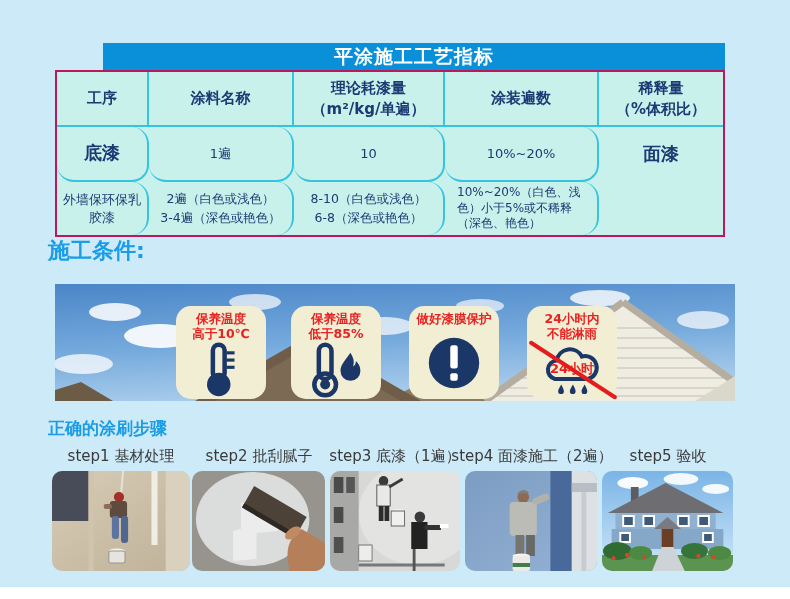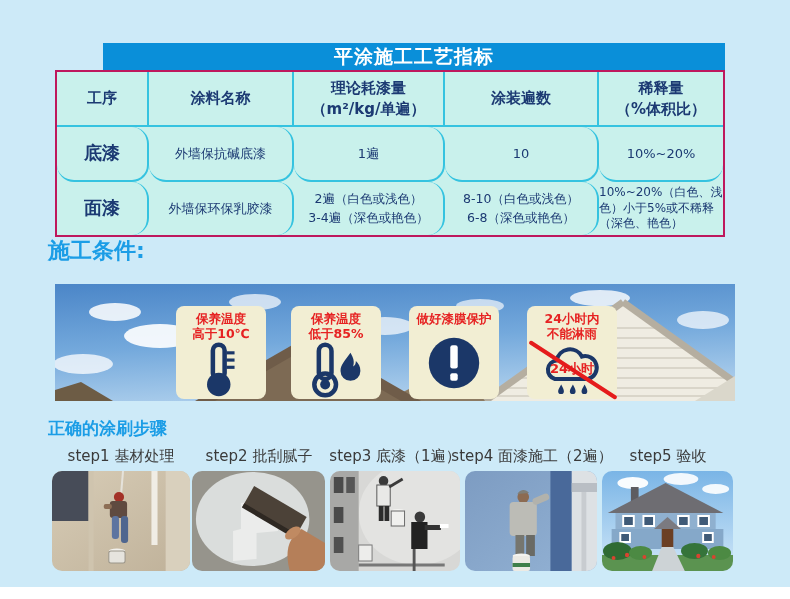--- a/index.html
+++ b/index.html
@@ -16,32 +16,32 @@
   .t-grid > div { border-right:2px solid #35c3e0; border-bottom:2px solid #35c3e0;
             display:flex; align-items:center; justify-content:center; text-align:center;
             color:#1c3a73; white-space:pre-line; line-height:1.35; }
   .t-grid > div:nth-child(5n) { border-right:none; }
   .t-grid > div:nth-last-child(-n+5) { border-bottom:none; }
   .th { font-weight:bold; font-size:15px; }
   .td { font-size:13px;border-radius:17px; }
   .td.c0 { font-weight:bold; font-size:18px; }
   .td.small { font-size:12.5px; line-height:1.5; }
   .td.wrap { font-size:12px; white-space:normal; text-align:left; justify-content:flex-start;
-             padding:2px 0; line-height:1.3; }
+             padding:2px 12px; line-height:1.3; }
 
   
   .sec-head { position:absolute; left:48px; font-weight:bold; color:#1b9de6; }
   .h-cond  { top:236px; font-size:22px; }
   .h-steps { top:417px; font-size:17px; }
 
   
   .banner { position:absolute; left:55px; top:284px; width:680px; height:117px; overflow:hidden; }
   .banner > svg.bg { position:absolute; left:0; top:0; width:100%; height:100%; }
   .cond-box { position:absolute; top:22px; width:90px; height:93px; background:#f2eed3;
-              border-radius:8px; display:flex; flex-direction:column; align-items:center; }
+              border-radius:15px; display:flex; flex-direction:column; align-items:center; }
   .cond-label { margin-top:5px; color:#e62222; font-size:12.5px; font-weight:bold;
                 text-align:center; white-space:pre-line; line-height:1.2; }
   .cond-icon-wrap { position:relative; flex:1; width:100%; display:flex;
                     align-items:center; justify-content:center; }
   .cloud-text { position:absolute; top:50%; left:50%; transform:translate(-50%,-58%);
                 color:#e62222; font-size:13px; font-weight:bold; white-space:nowrap; }
   .strike { position:absolute; left:-6px; top:46%; width:104px; height:4px; background:#e51c1c;
             transform:rotate(33deg); border-radius:2px; }
 
   
@@ -60,21 +60,20 @@
     <div class="t-grid">
       <div class="th">工序</div>
       <div class="th">涂料名称</div>
       <div class="th">理论耗漆量
 （m²/kg/单遍）</div>
       <div class="th">涂装遍数</div>
       <div class="th">稀释量
 （%体积比）</div>
 
       <div class="td c0">底漆</div>
-      <div class="td">外墙保抗碱底漆</div>
       <div class="td">1遍</div>
       <div class="td">10</div>
       <div class="td">10%~20%</div>
 
       <div class="td c0">面漆</div>
       <div class="td">外墙保环保乳胶漆</div>
       <div class="td small">2遍（白色或浅色）
 3-4遍（深色或艳色）</div>
       <div class="td small">8-10（白色或浅色）
 6-8（深色或艳色）</div>

